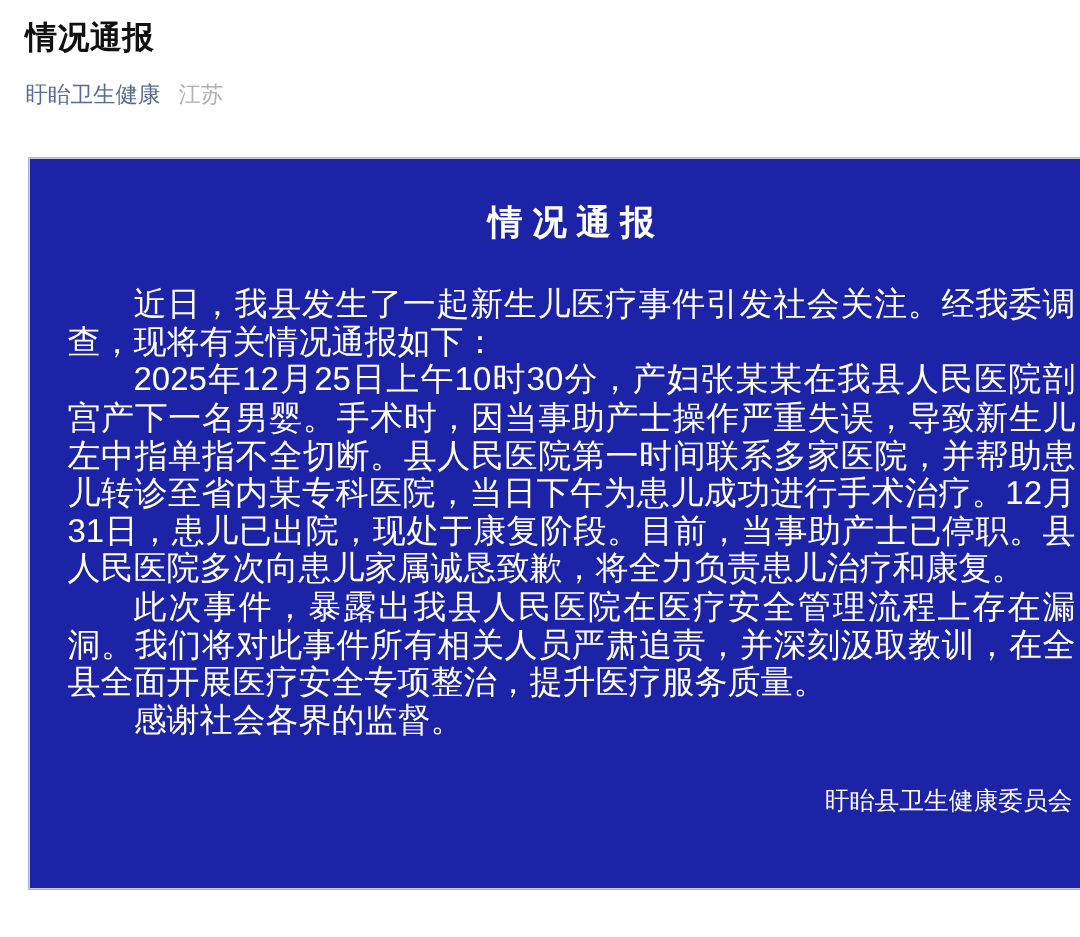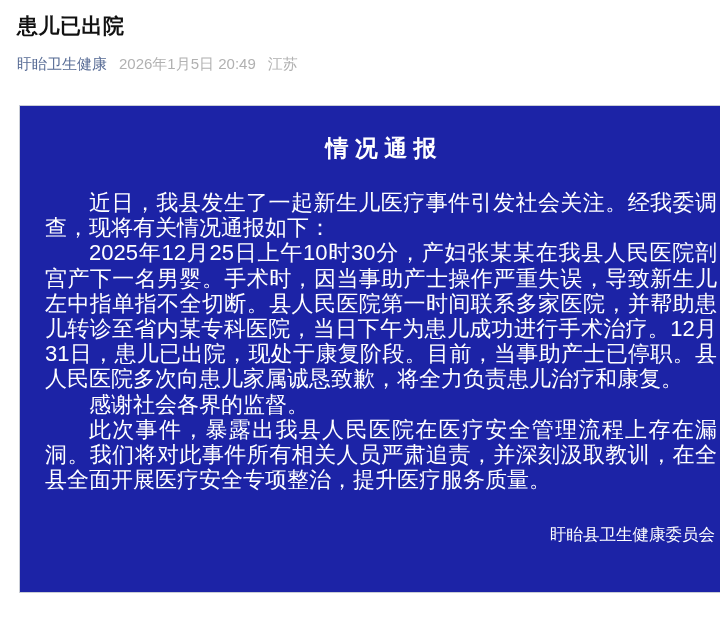--- a/index.html
+++ b/index.html
@@ -74,34 +74,33 @@
   }
   .signature-inner {
     display: inline-block;
     text-align: center;
   }
 </style>
 </head>
 <body>
 
 <div class="header">
-  <h1 class="page-title">患儿已出院</h1>
+  <h1 class="page-title">情况通报</h1>
   <div class="meta-row">
     <span class="source-link">盱眙卫生健康</span>
-    <span class="meta-time">2026年1月5日 20:49</span>
     <span class="meta-region">江苏</span>
   </div>
 </div>
 
 <div class="notice">
   <div class="notice-heading">情 况 通 报</div>
   <div class="notice-body">
     <p>近日，我县发生了一起新生儿医疗事件引发社会关注。经我委调查，现将有关情况通报如下：</p>
     <p>2025年12月25日上午10时30分，产妇张某某在我县人民医院剖宫产下一名男婴。手术时，因当事助产士操作严重失误，导致新生儿左中指单指不全切断。县人民医院第一时间联系多家医院，并帮助患儿转诊至省内某专科医院，当日下午为患儿成功进行手术治疗。12月31日，患儿已出院，现处于康复阶段。目前，当事助产士已停职。县人民医院多次向患儿家属诚恳致歉，将全力负责患儿治疗和康复。</p>
+    <p>此次事件，暴露出我县人民医院在医疗安全管理流程上存在漏洞。我们将对此事件所有相关人员严肃追责，并深刻汲取教训，在全县全面开展医疗安全专项整治，提升医疗服务质量。</p>
     <p>感谢社会各界的监督。</p>
-    <p>此次事件，暴露出我县人民医院在医疗安全管理流程上存在漏洞。我们将对此事件所有相关人员严肃追责，并深刻汲取教训，在全县全面开展医疗安全专项整治，提升医疗服务质量。</p>
   </div>
   <div class="signature-block">
     <div class="signature-inner">
       <div>盱眙县卫生健康委员会</div>
     </div>
   </div>
 </div>
 
 </body></html>

